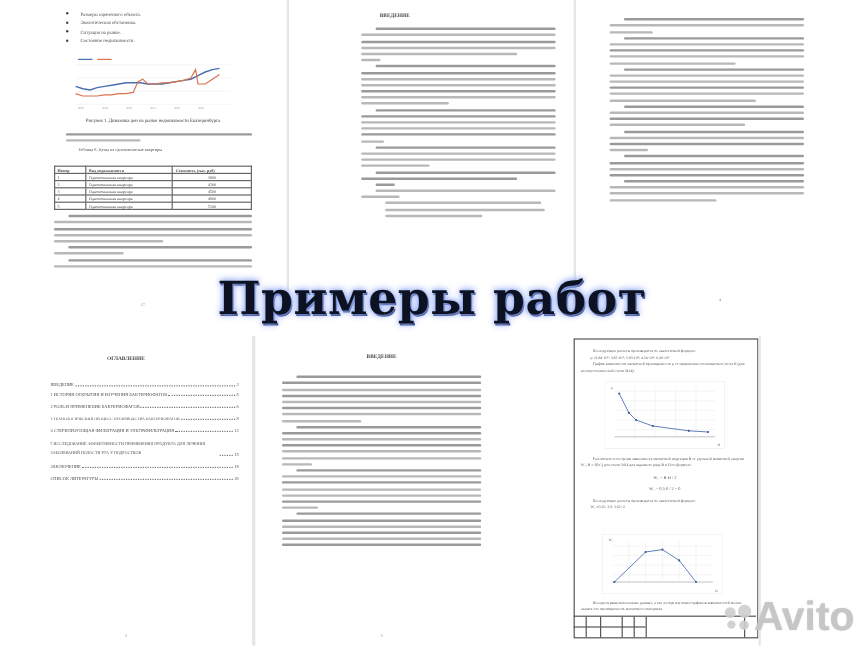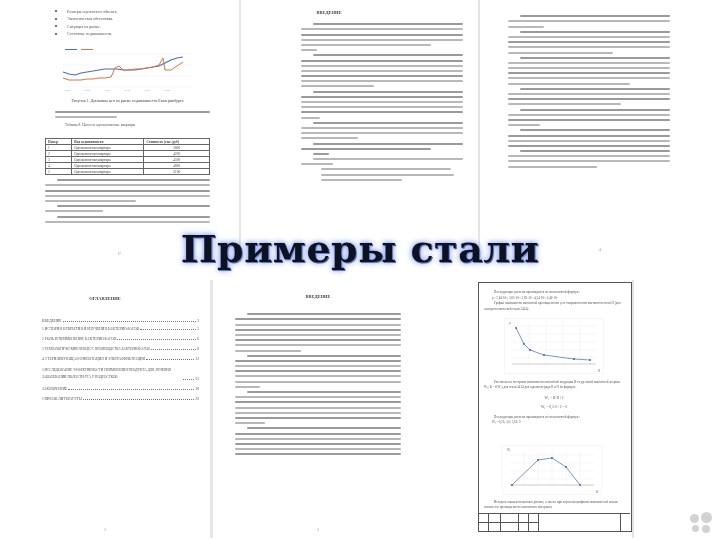--- a/index.html
+++ b/index.html
@@ -357,22 +357,23 @@
     <div style="position:absolute;left:0;top:8px;width:60px;border-top:0.6px solid #555;"></div>
     <div style="position:absolute;left:10px;top:0;height:17px;border-left:0.6px solid #555;"></div>
     <div style="position:absolute;left:22px;top:0;height:17px;border-left:0.6px solid #555;"></div>
     <div style="position:absolute;left:40px;top:0;height:17px;border-left:0.6px solid #555;"></div>
     <div style="position:absolute;left:50px;top:0;height:17px;border-left:0.6px solid #555;"></div>
     <div style="position:absolute;left:60px;top:0;height:17px;border-left:0.6px solid #555;"></div>
     <div style="position:absolute;left:142px;top:0;height:17px;border-left:0.6px solid #555;"></div>
   </div>
 </div>
 
-<div class="title">Примеры стали</div>
+<div class="title">Примеры работ</div>
 
 <div class="avito">
   <div class="dots4">
     <span style="left:0;top:2px;width:9px;height:9px;"></span>
     <span style="left:11px;top:0;width:11px;height:11px;"></span>
     <span style="left:2px;top:13px;width:7px;height:7px;"></span>
     <span style="left:12px;top:13px;width:8px;height:8px;"></span>
   </div>
+  <span>Avito</span>
 </div>
 
 </body></html>

